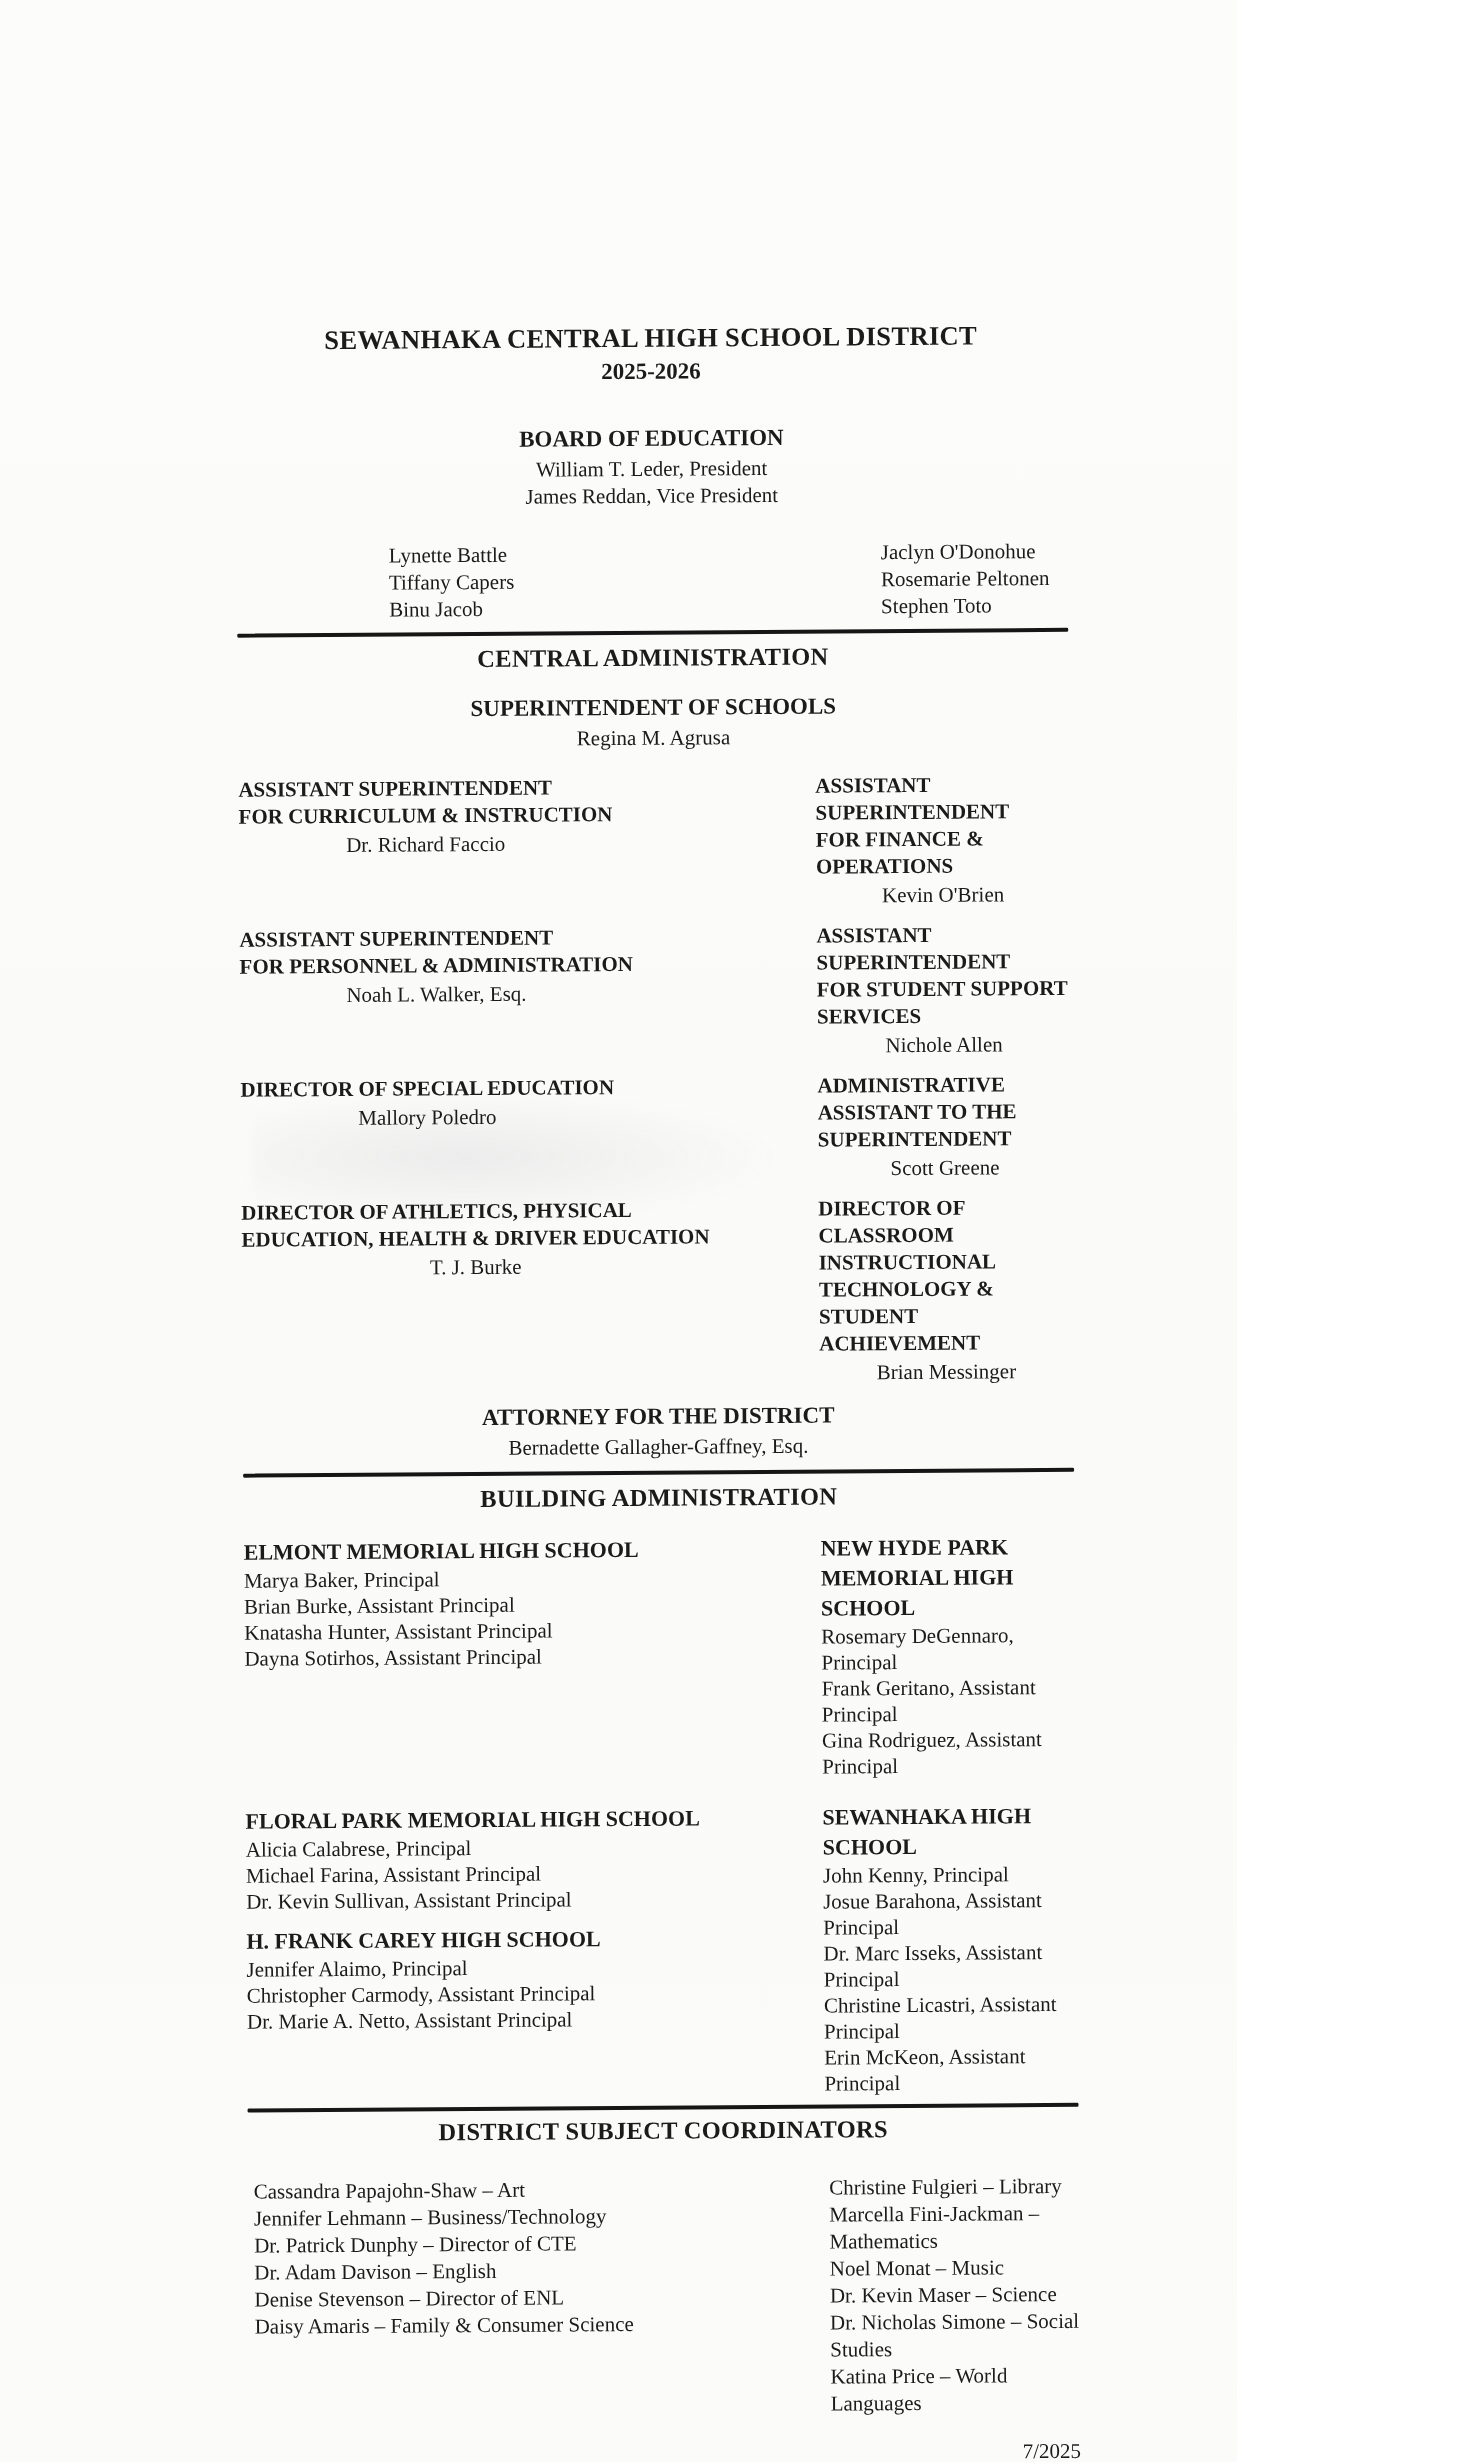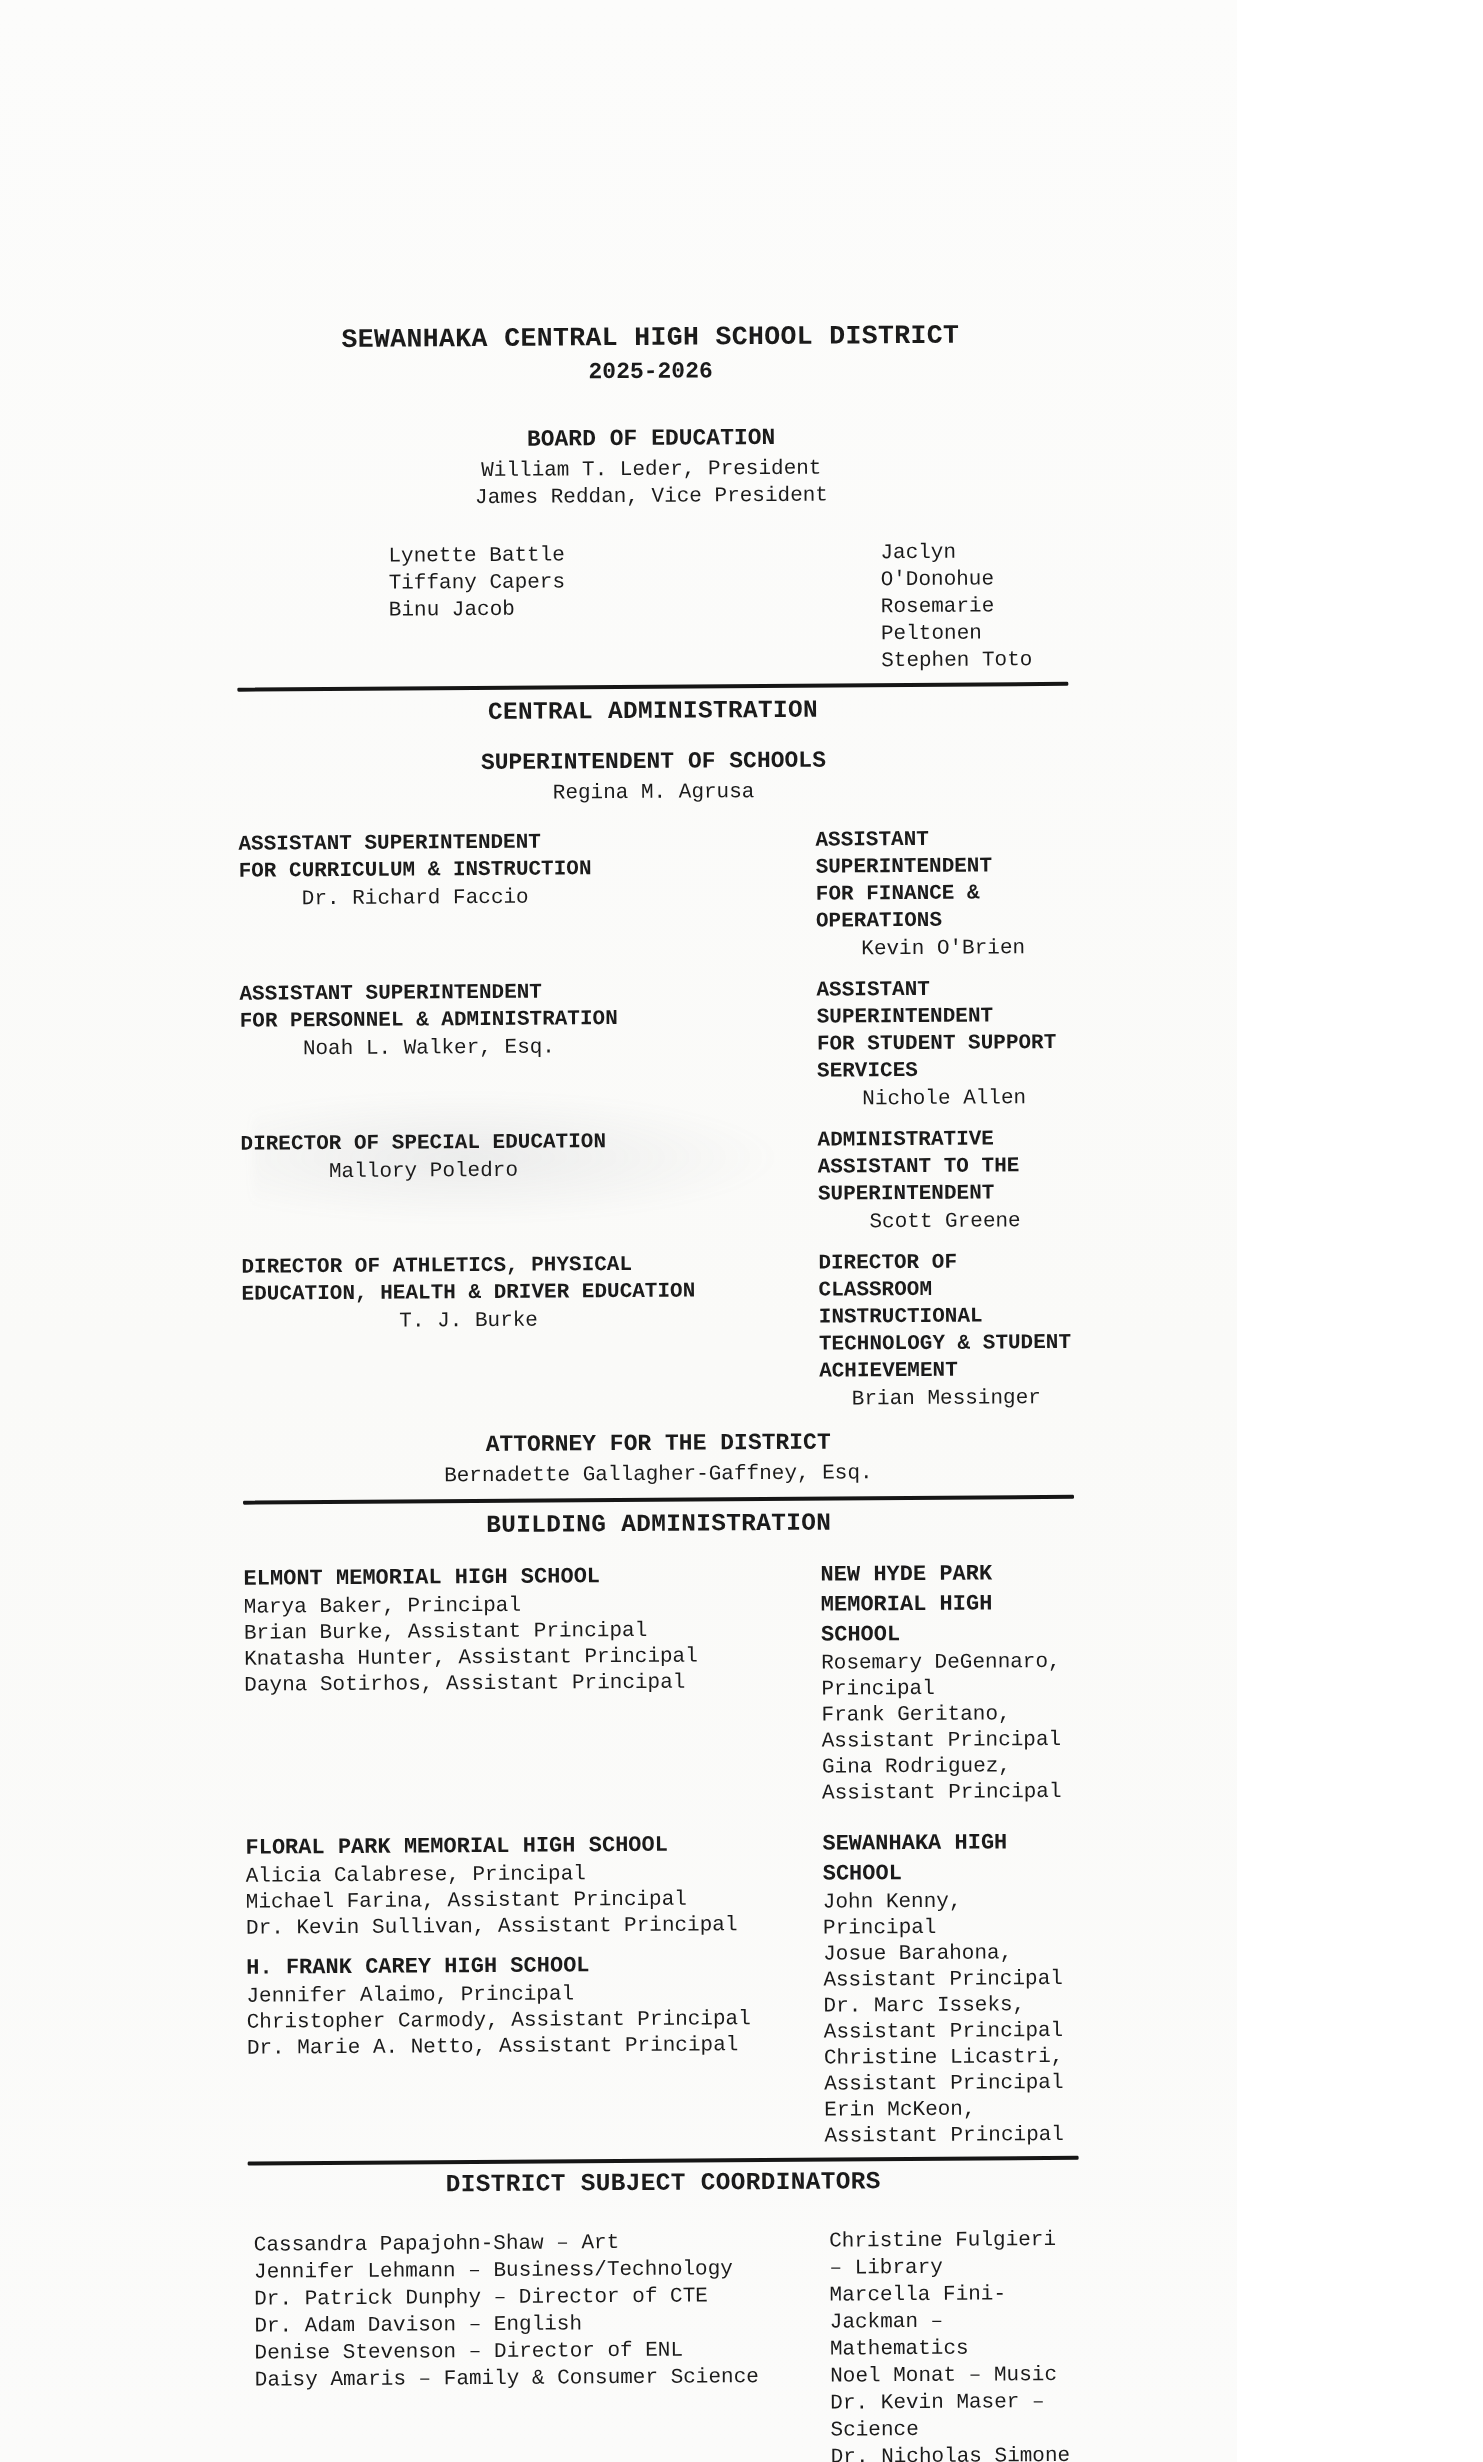--- a/index.html
+++ b/index.html
@@ -2,21 +2,21 @@
 <html style="font-size:11.2px"><head>
 <meta charset="utf-8">
 <style>
   html,body{margin:0;padding:0;background:#ffffff;}
   .page{
     position:relative;
     width:1237px;
     height:2462px;
     background:linear-gradient(180deg,#fcfcfb 0%,#fafaf8 55%,#fbfbfa 100%);
     overflow:hidden;
-    font-family:Liberation Mono, monospace;
+    font-family:Liberation Serif, serif;
     color:#1b1b1b;
     -webkit-font-smoothing:antialiased;
   }
   .sheet{
     position:absolute;
     left:0; top:0; right:0;
     padding:320px 168px 0 238px;
     transform:rotate(-0.4deg);
     transform-origin:50% 30%;
   }

